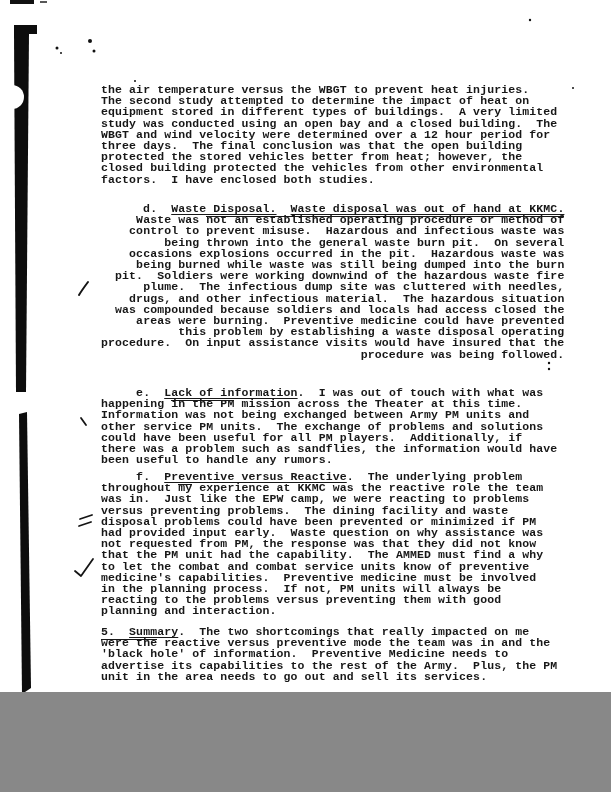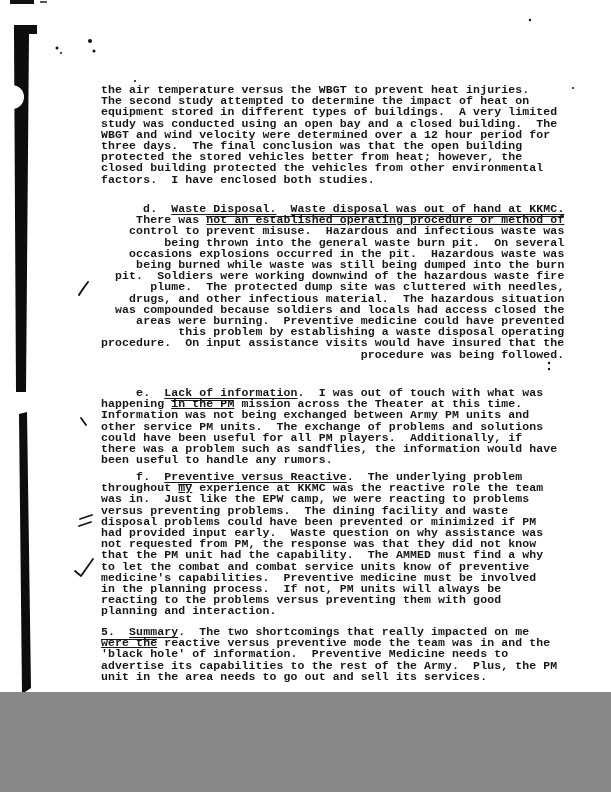--- a/index.html
+++ b/index.html
@@ -17,21 +17,20 @@
     letter-spacing:0.12px;
     color:var(--ink);
   }
   .line span.u {
     text-decoration:underline;
     text-decoration-thickness:1.2px;
     text-underline-offset:2px;
   }
   .line span.hl {
     background:linear-gradient(to bottom, transparent 22%, var(--ink) 22%, var(--ink) 32%, transparent 32%);
-    text-decoration:underline;
   }
   .page-number {
     position:absolute; left:270px; top:692px; width:40px; text-align:center;
     font:bold 11.5px/11.2px "Liberation Mono","DejaVu Sans Mono",monospace;
     color:var(--ink);
   }
   #artifact-layer { position:absolute; inset:0; pointer-events:none; }
 </style>
 </head>
 <body>
@@ -45,27 +44,27 @@
         <div class="line"><span>equipment stored in different types of buildings.  A very limited</span></div>
         <div class="line"><span>study was conducted using an open bay and a closed building.  The</span></div>
         <div class="line"><span>WBGT and wind velocity were determined over a 12 hour period for</span></div>
         <div class="line"><span>three days.  The final conclusion was that the open building</span></div>
         <div class="line"><span>protected the stored vehicles better from heat; however, the</span></div>
         <div class="line"><span>closed building protected the vehicles from other environmental</span></div>
         <div class="line"><span>factors.  I have enclosed both studies.</span></div>
       </div>
       <div class="para" style="top: 203px; text-align: right;">
         <div class="line"><span>     d.  </span><span class="u">Waste Disposal.</span><span>  </span><span class="u">Waste disposal was out of hand at KKMC.</span></div>
-        <div class="line"><span>There was </span><span class="hl">not an established operating procedure or method of</span></div>
+        <div class="line"><span>Waste was </span><span class="hl">not an established operating procedure or method of</span></div>
         <div class="line"><span>control to prevent misuse.  Hazardous and infectious waste was</span></div>
         <div class="line"><span>being thrown into the general waste burn pit.  On several</span></div>
         <div class="line"><span>occasions explosions occurred in the pit.  Hazardous waste was</span></div>
         <div class="line"><span>being burned while waste was still being dumped into the burn</span></div>
         <div class="line"><span>pit.  Soldiers were working downwind of the hazardous waste fire</span></div>
-        <div class="line"><span>plume.  The protected dump site was cluttered with needles,</span></div>
+        <div class="line"><span>plume.  The infectious dump site was cluttered with needles,</span></div>
         <div class="line"><span>drugs, and other infectious material.  The hazardous situation</span></div>
         <div class="line"><span>was compounded because soldiers and locals had access closed the</span></div>
         <div class="line"><span>areas were burning.  Preventive medicine could have prevented</span></div>
         <div class="line"><span>this problem by establishing a waste disposal operating</span></div>
         <div class="line"><span>procedure.  On input assistance visits would have insured that the</span></div>
         <div class="line"><span>procedure was being followed.</span></div>
       </div>
       <div class="para" style="top: 387px;">
         <div class="line"><span>     e.  </span><span class="u">Lack of information</span><span>.  I was out of touch with what was</span></div>
         <div class="line"><span>happening </span><span class="hl">in the PM</span><span> mission across the Theater at this time.</span></div>

